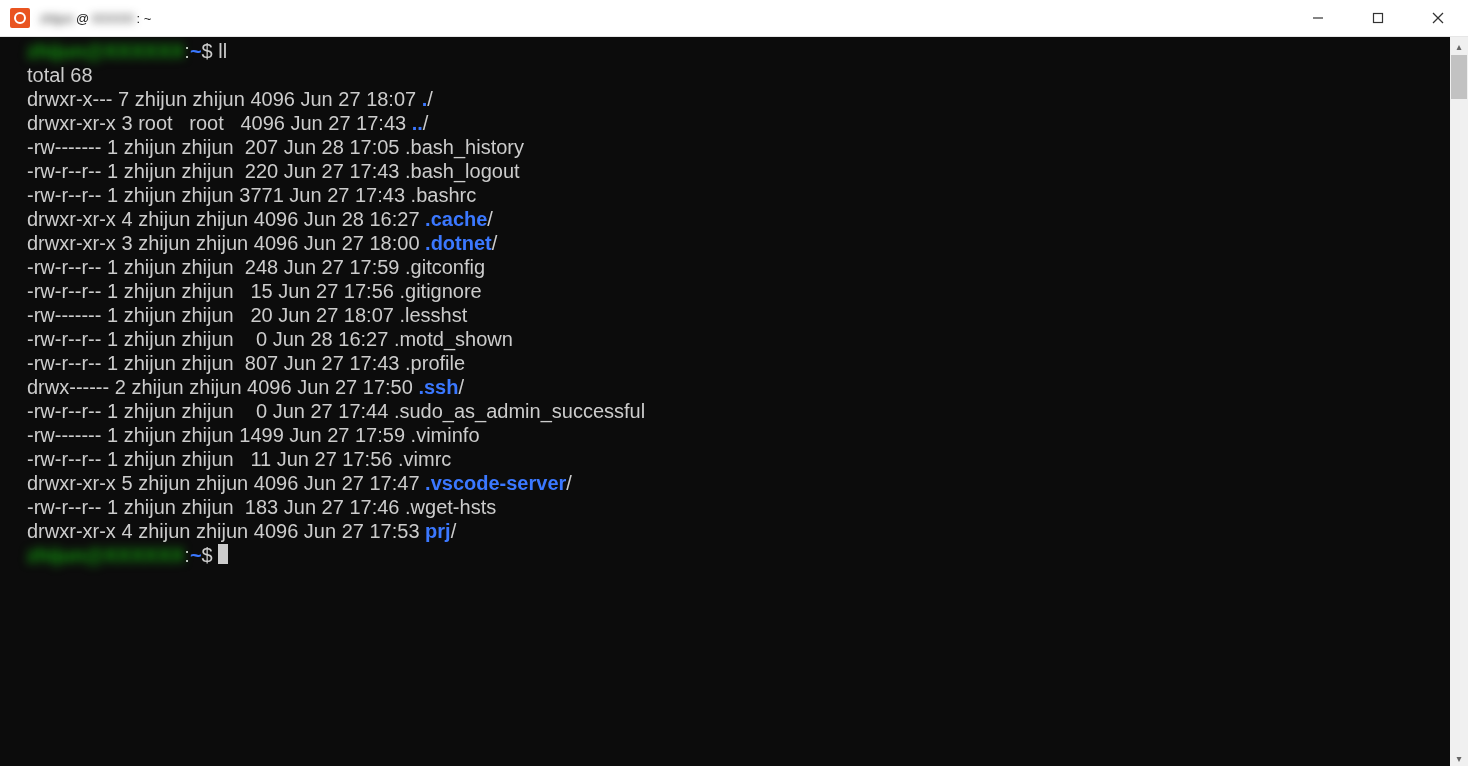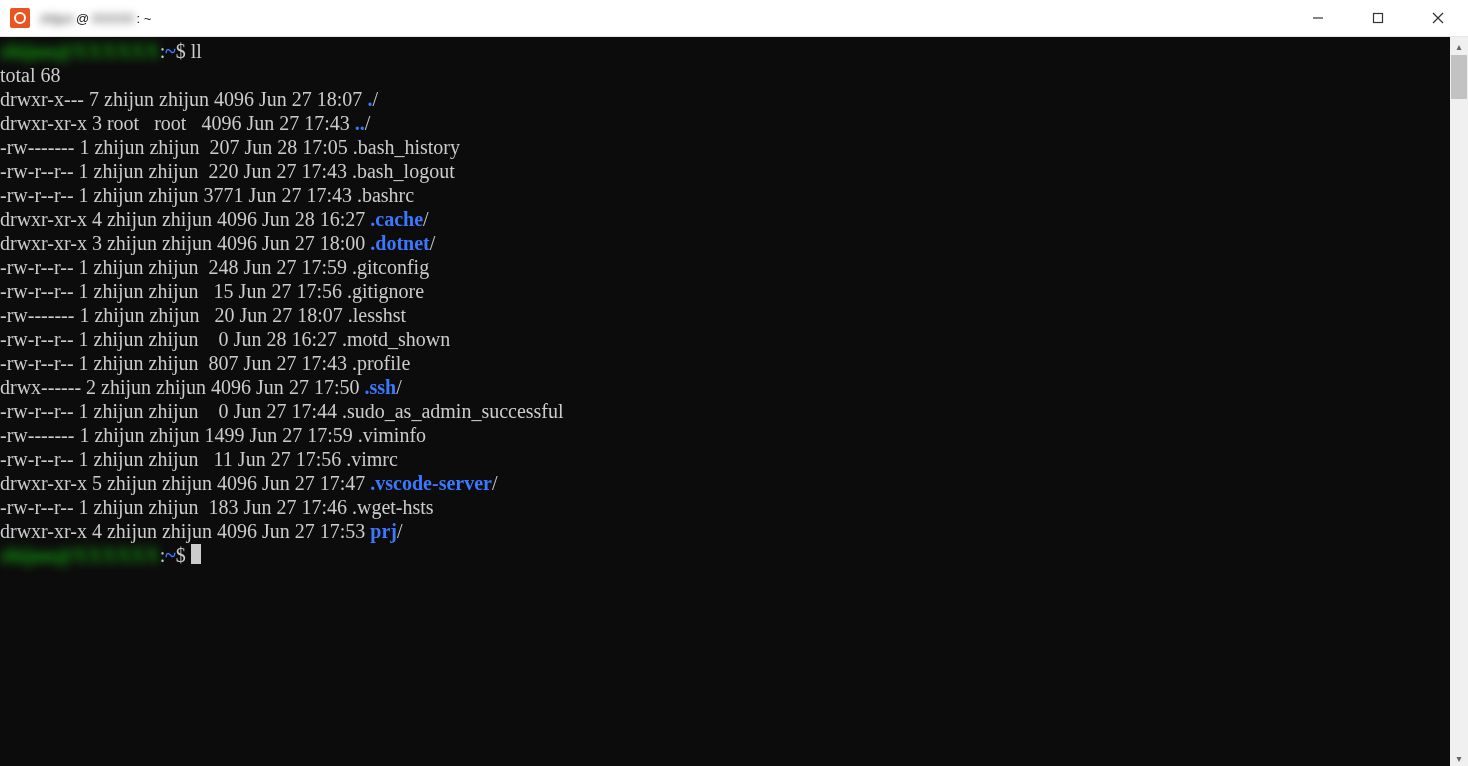--- a/index.html
+++ b/index.html
@@ -72,26 +72,26 @@
 
   
   .term-wrap {
     position: relative;
     width: 1468px;
     height: 730px; 
     background: #0c0c0c;
   }
   .term {
     position: absolute;
-    left: 0; top: 0;
+    left: 12px; top: 0;
     width: 1446px;
     height: 714px;
-    padding: 2px 0;
+    padding: 2px 15px;
     box-sizing: border-box;
-    font-family: Liberation Serif, serif;
+    font-family: Liberation Sans, sans-serif;
     font-size: 20px;
     line-height: 24px;
     color: #cccccc;
     white-space: pre;
     overflow: hidden;
   }
   .scrollbar {
     position: absolute;
     right: 0;
     top: 0;

